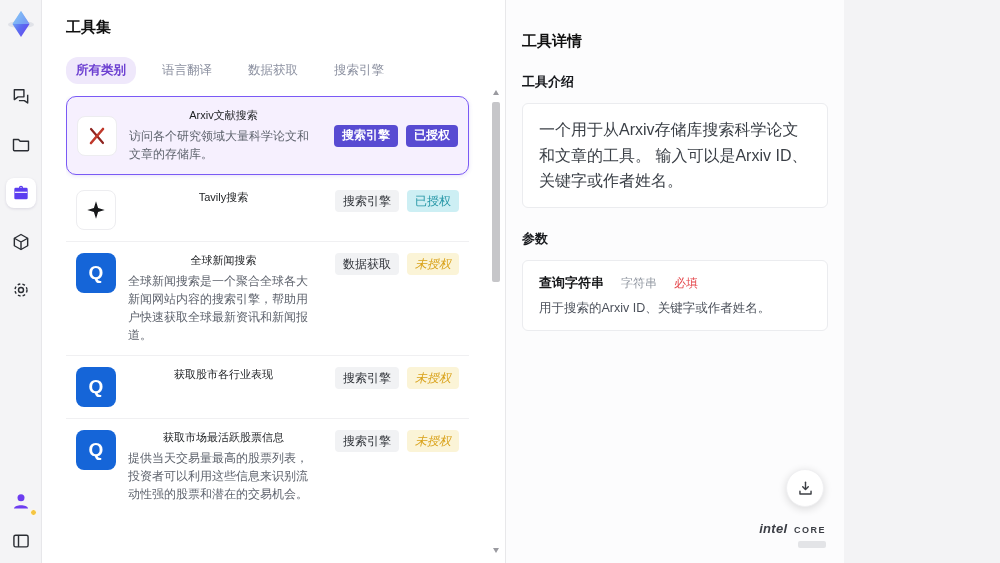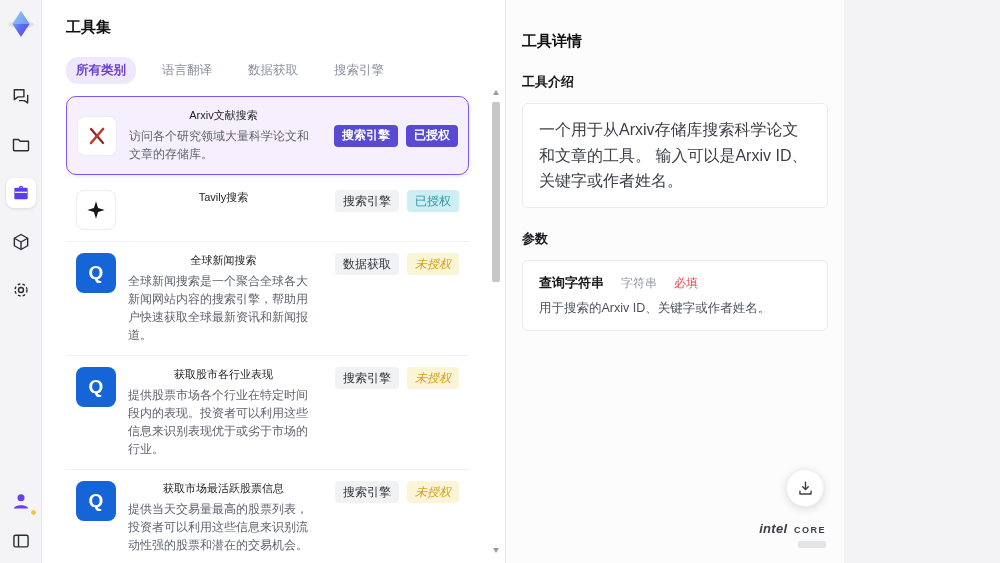--- a/index.html
+++ b/index.html
@@ -209,21 +209,20 @@
       <span class="badge auth-no">未授权</span>
     </div>
   </div>
 
   <div class="tool-item">
     <div class="tool-icon ic-blueq">
             <span class="qglyph">Q</span>
           </div>
     <div class="tool-main">
       <div class="tool-name">获取股市各行业表现</div>
-      <div class="tool-desc">提供股票市场各个行业在特定时间段内的表现。投资者可以利用这些信息来识别表现优于或劣于市场的行业。</div>
     </div>
     <div class="tool-badges">
       <span class="badge cat">搜索引擎</span>
       <span class="badge auth-no">未授权</span>
     </div>
   </div>
 
   <div class="tool-item">
     <div class="tool-icon ic-blueq">
             <span class="qglyph">Q</span>

